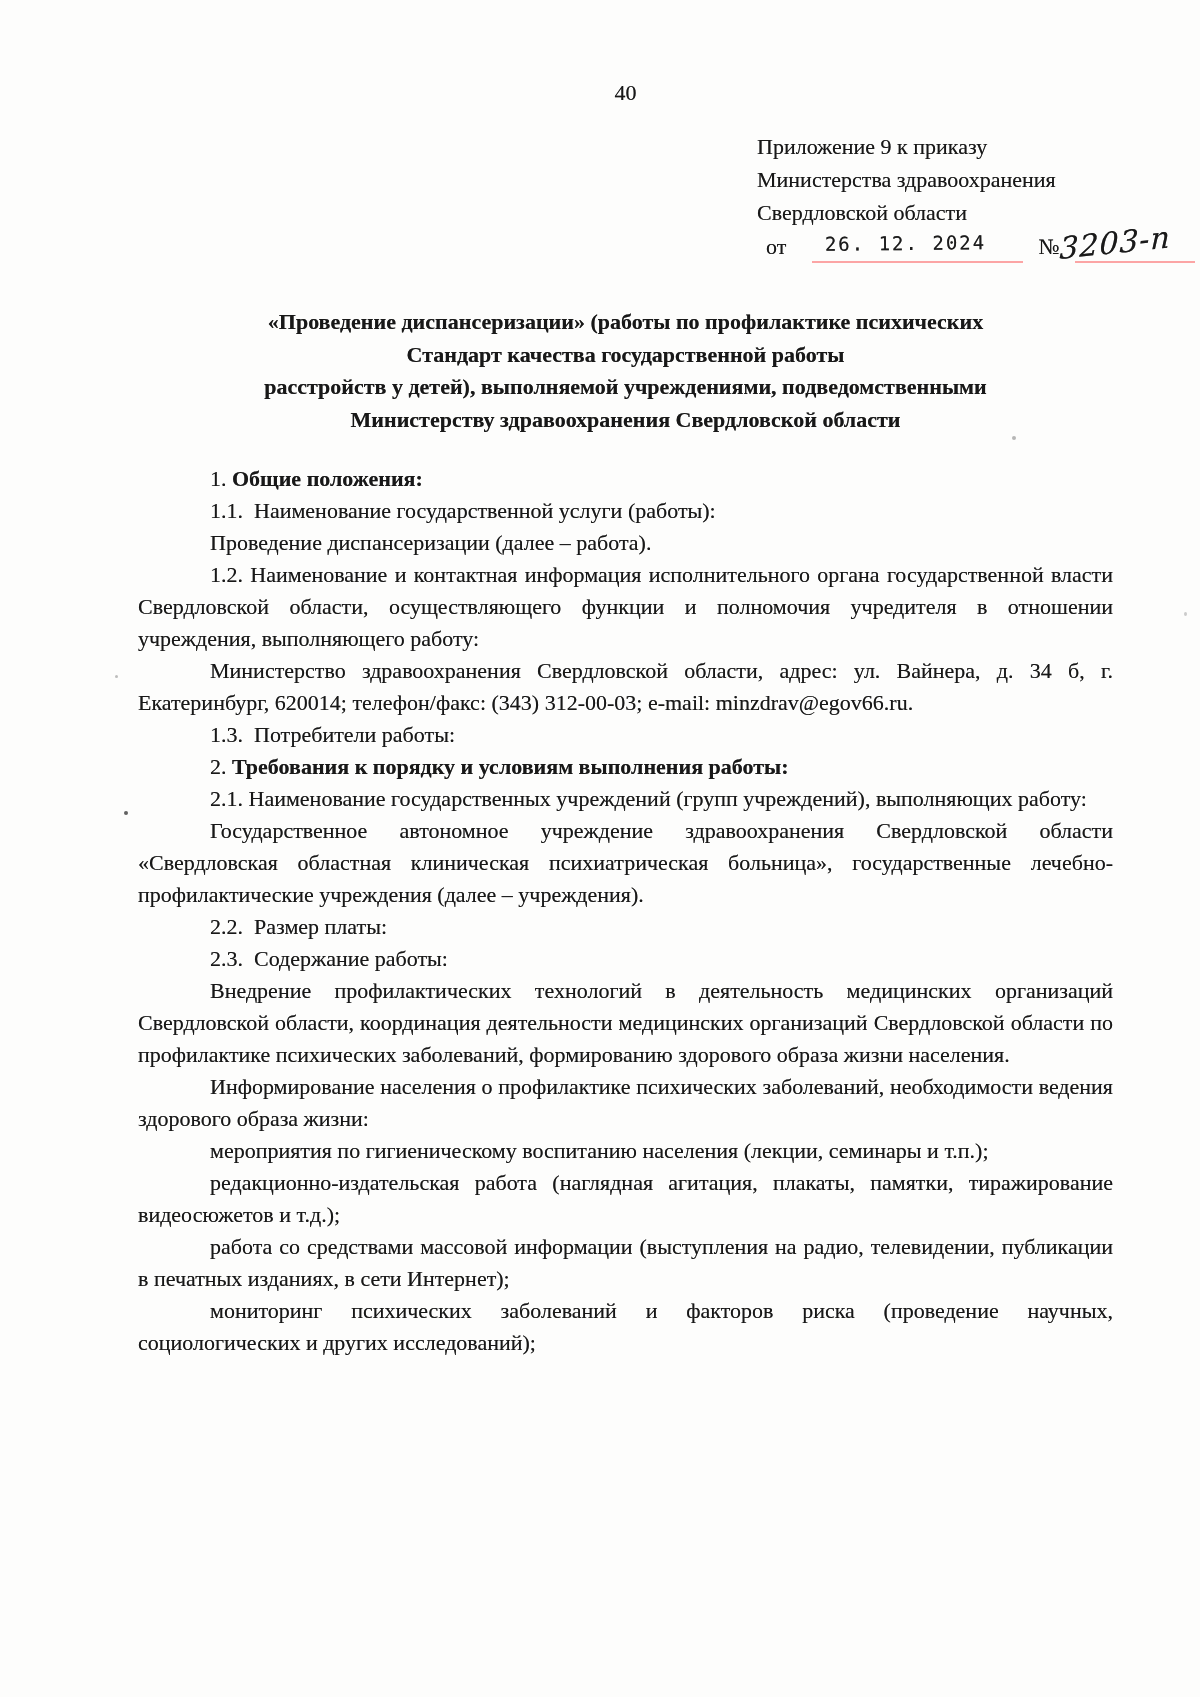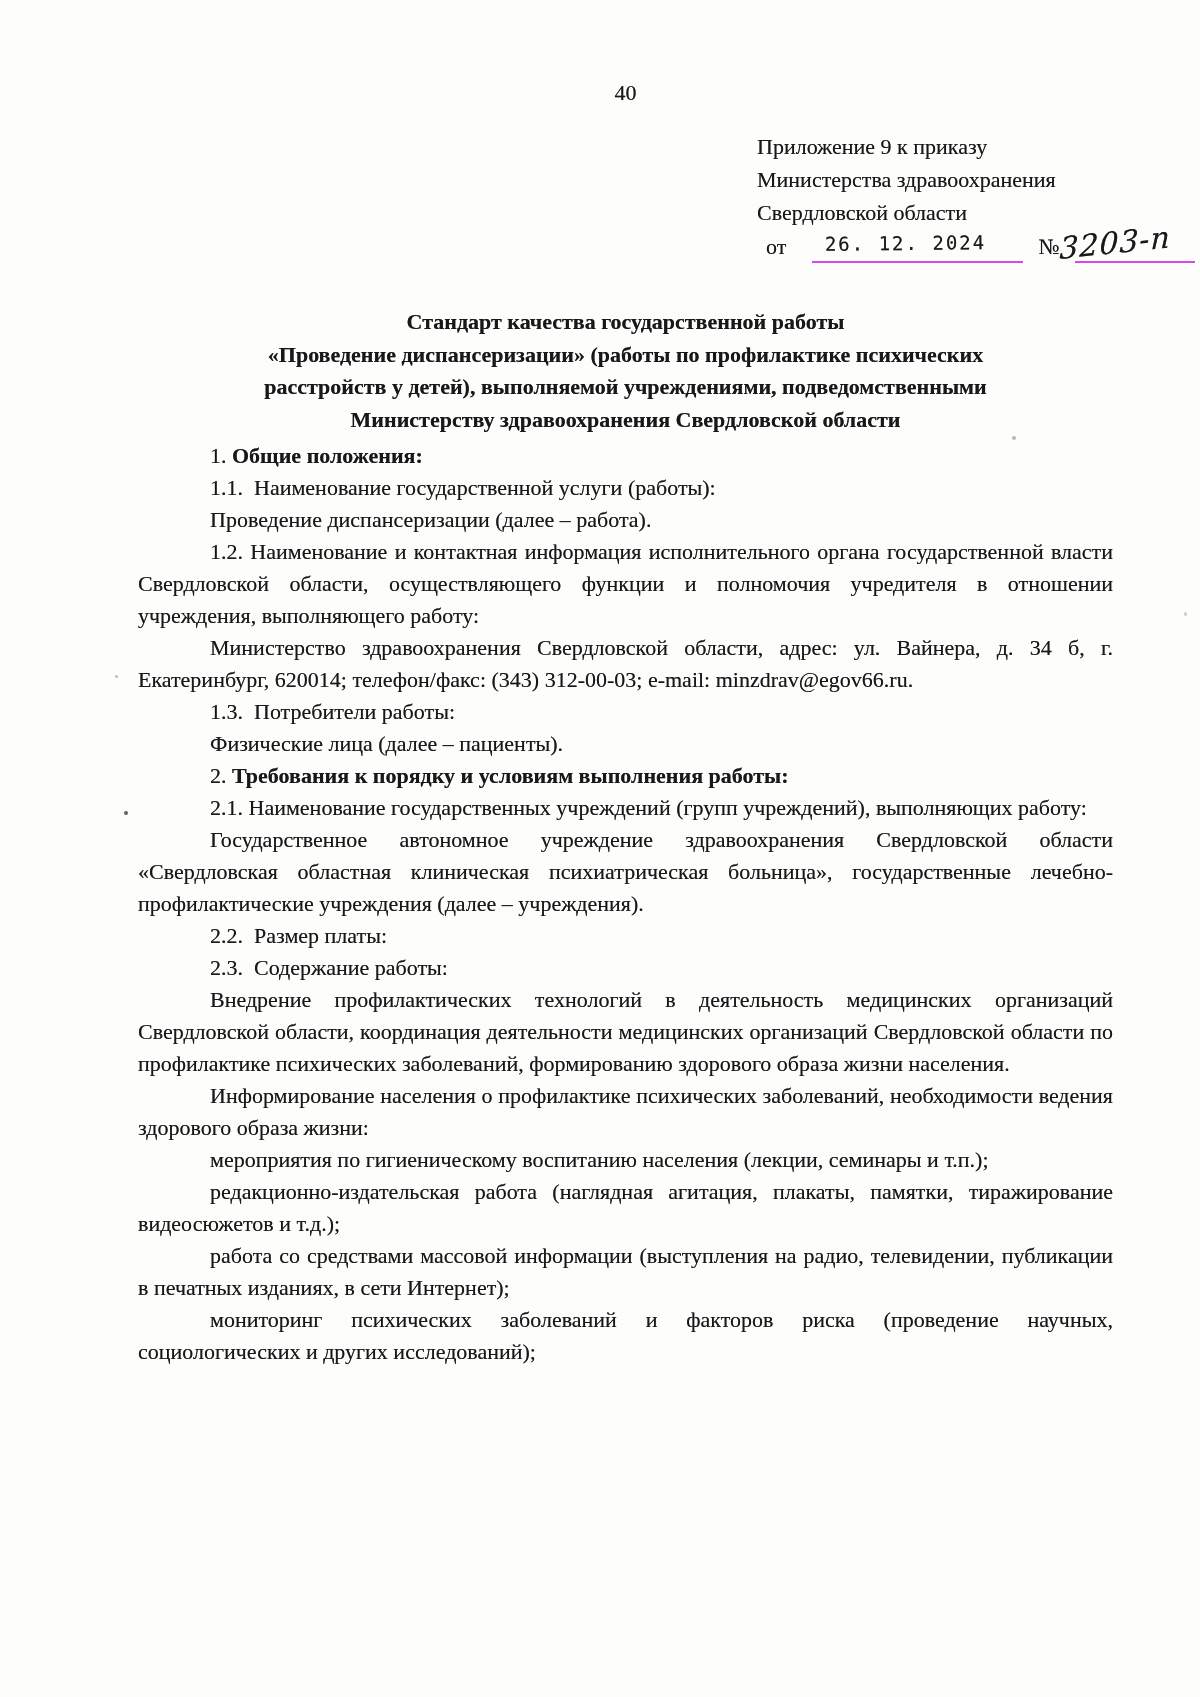--- a/index.html
+++ b/index.html
@@ -32,21 +32,21 @@
     line-height:33px;
     white-space:nowrap;
     margin-left:24px;
   }
   .order-line {
     display:flex;
     align-items:flex-end;
     height:34px;
   }
   .from-label { margin-left:9px; }
-  .uline { border-bottom:2px solid #d946ef; }
+  .uline { border-bottom:2px solid #fca5a5; }
   .date-line {
     width:211px;
     margin-left:26px;
     text-align:center;
     height:34px;
     position:relative;
   }
   .stamp {
     position:absolute;
     left:0; right:24px; bottom:1px;
@@ -87,21 +87,21 @@
     top:306px; left:138px; width:975px;
     text-align:center;
     font-weight:bold;
     font-size:22px;
     line-height:32.5px;
   }
 
   
   .document-body {
     position:absolute;
-    top:440px; left:138px; width:975px;
+    top:463px; left:138px; width:975px;
     font-size:22px;
     line-height:32px;
   }
   .document-body p {
     margin:0;
     text-indent:72px;
     text-align:justify;
   }
 
   
@@ -129,34 +129,33 @@
       </span>
       <span class="num-sign">№</span>
       <span class="uline num-line">
         <span class="handwritten">3203-п</span>
         <span class="dot-after">.</span>
       </span>
     </div>
   </div>
 
   <div class="doc-title">
+    <div>«Проведение диспансеризации» (работы по профилактике психических</div>
     <div>Стандарт качества государственной работы</div>
-    <div>«Проведение диспансеризации» (работы по профилактике психических</div>
     <div>расстройств у детей), выполняемой учреждениями, подведомственными</div>
     <div>Министерству здравоохранения Свердловской области</div>
   </div>
 
   <div class="document-body">
       <p><span>1. </span><b>Общие положения:</b></p>
       <p>1.1.&nbsp; Наименование государственной услуги (работы):</p>
       <p>Проведение диспансеризации (далее – работа).</p>
       <p>1.2. Наименование и контактная информация исполнительного органа государственной власти Свердловской области, осуществляющего функции и полномочия учредителя в отношении учреждения, выполняющего работу:</p>
       <p>Министерство здравоохранения Свердловской области, адрес: ул. Вайнера, д. 34 б, г. Екатеринбург, 620014; телефон/факс: (343) 312-00-03; e-mail: minzdrav@egov66.ru.</p>
       <p>1.3.&nbsp; Потребители работы:</p>
-      <p>Физические лица (далее – пациенты).</p>
       <p><span>2. </span><b>Требования к порядку и условиям выполнения работы:</b></p>
       <p>2.1. Наименование государственных учреждений (групп учреждений), выполняющих работу:</p>
       <p>Государственное автономное учреждение здравоохранения Свердловской области «Свердловская областная клиническая психиатрическая больница», государственные лечебно-профилактические учреждения (далее – учреждения).</p>
       <p>2.2.&nbsp; Размер платы:</p>
       <p>2.3.&nbsp; Содержание работы:</p>
       <p>Внедрение профилактических технологий в деятельность медицинских организаций Свердловской области, координация деятельности медицинских организаций Свердловской области по профилактике психических заболеваний, формированию здорового образа жизни населения.</p>
       <p>Информирование населения о профилактике психических заболеваний, необходимости ведения здорового образа жизни:</p>
       <p>мероприятия по гигиеническому воспитанию населения (лекции, семинары и т.п.);</p>
       <p>редакционно-издательская работа (наглядная агитация, плакаты, памятки, тиражирование видеосюжетов и т.д.);</p>
       <p>работа со средствами массовой информации (выступления на радио, телевидении, публикации в печатных изданиях, в сети Интернет);</p>

